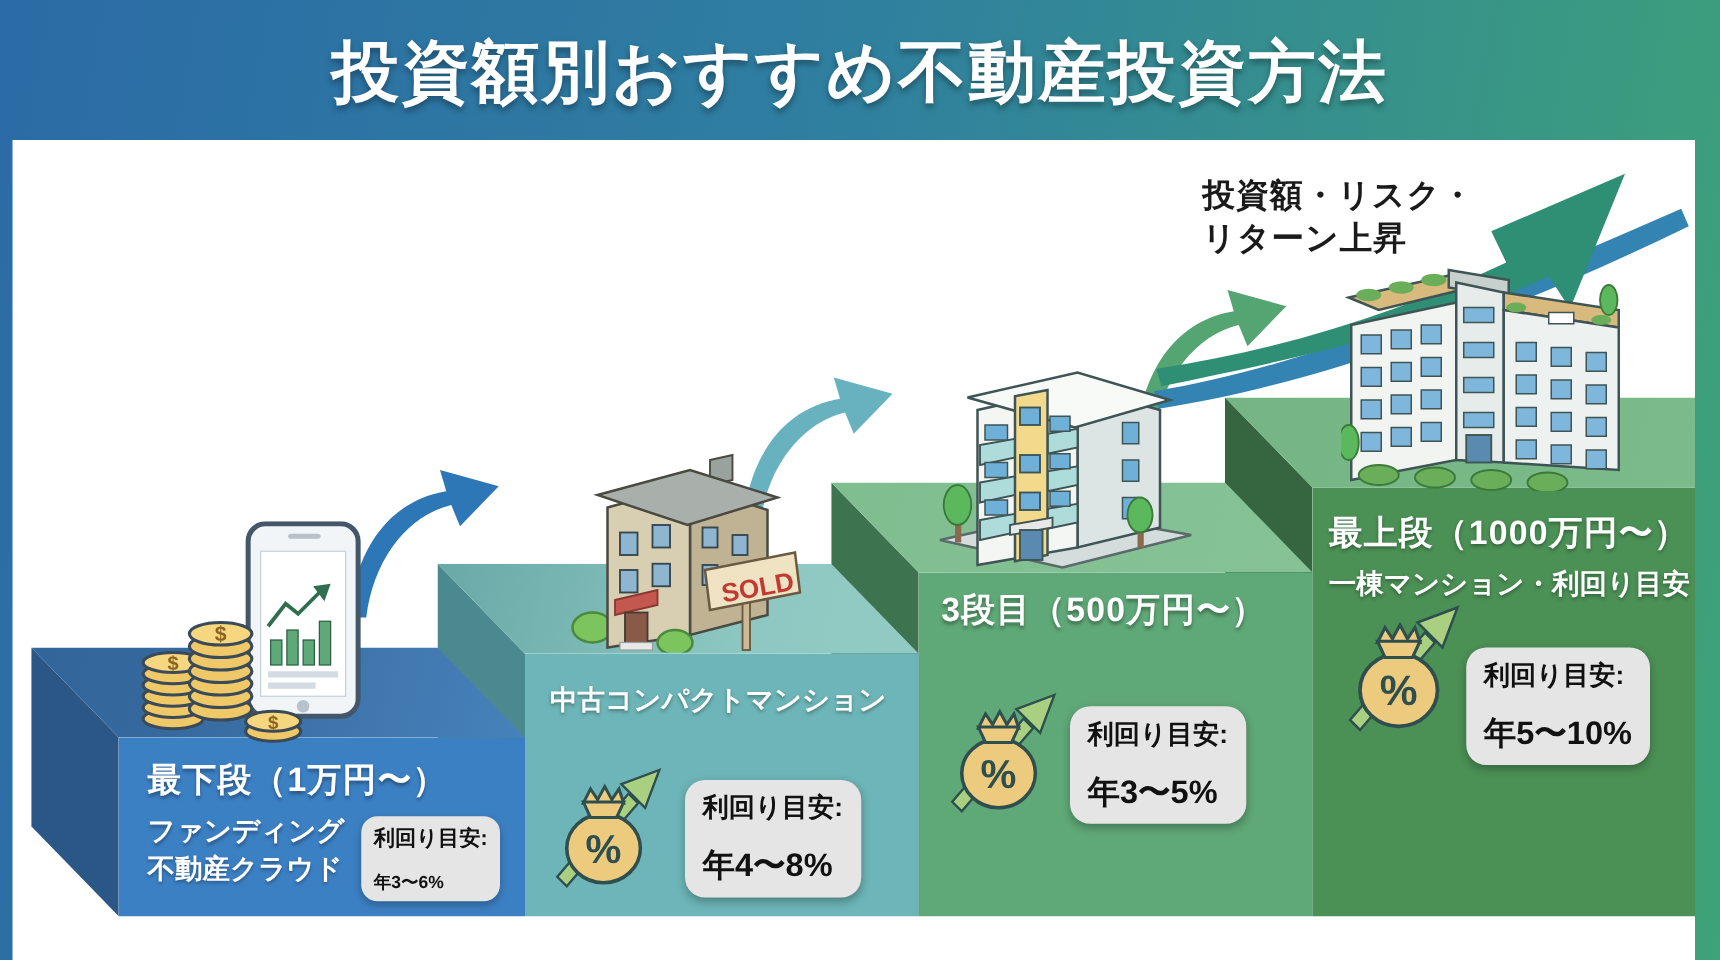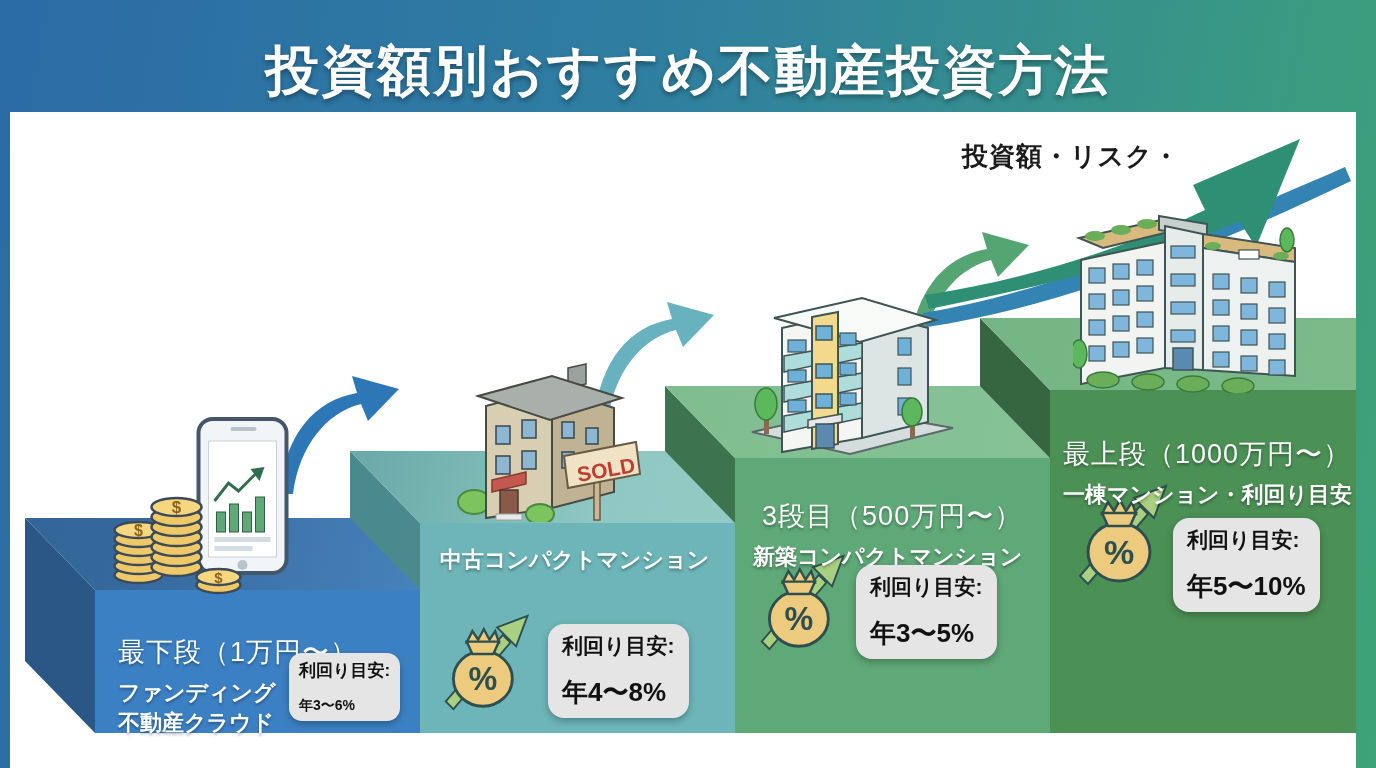--- a/index.html
+++ b/index.html
@@ -1,21 +1,21 @@
 <!DOCTYPE html>
 <html><head>
 <meta charset="utf-8">
 <style>
   html,body{margin:0;padding:0;}
   body{
     width:1376px;height:768px;overflow:hidden;position:relative;
     background:linear-gradient(100deg,#2B6BA6 0%,#2F7FA0 45%,#3EA377 100%);
     font-family:"Liberation Sans","DejaVu Sans",sans-serif;
   }
-  .title-bar{position:absolute;left:0;top:13px;width:1376px;height:126px;}
+  .title-bar{position:absolute;left:0;top:0;width:1376px;height:126px;}
   .page-title{
     margin:0;position:absolute;left:0;top:22px;width:100%;text-align:center;
     font-size:54px;font-weight:800;color:#ffffff;letter-spacing:2px;
     text-shadow:0 3px 5px rgba(0,0,0,0.35);
   }
   .panel{
     position:absolute;left:10px;top:112px;width:1346px;height:768px;
     background:#ffffff;overflow:hidden;
   }
   .face{position:absolute;inset:0;}
@@ -28,21 +28,21 @@
   .s2-side{background:#4A8A8E;clip-path:polygon(340px 339px,410px 411px,410px 621px,340px 549px);}
   .s3-front{background:#5FA877;clip-path:polygon(725px 346px,1040px 346px,1040px 621px,725px 621px);}
   .s3-top{background:linear-gradient(103deg,#4A8A5E 0%,#4A8A5E 16%,#7FBD8F 45%,#8CC79B 100%);clip-path:polygon(655px 274px,970px 274px,1040px 346px,725px 346px);}
   .s3-side{background:#3E7350;clip-path:polygon(655px 274px,725px 346px,725px 621px,655px 549px);}
   .s4-front{background:#4B9055;clip-path:polygon(1040px 278px,1346px 278px,1346px 621px,1040px 621px);}
   .s4-top{background:linear-gradient(103deg,#3F7A4A 0%,#3F7A4A 16%,#6FB07E 45%,#7CBD8B 100%);clip-path:polygon(970px 206px,1346px 206px,1346px 278px,1040px 278px);}
   .s4-side{background:#35663F;clip-path:polygon(970px 206px,1040px 278px,1040px 621px,970px 549px);}
 
   .abs{position:absolute;}
   .step-label{position:absolute;color:#ffffff;text-shadow:0 2px 3px rgba(0,0,0,0.35);}
-  .step-title{font-size:27px;font-weight:400;letter-spacing:1px;margin-top:28px;}
+  .step-title{font-size:27px;font-weight:700;letter-spacing:1px;}
   .step-method{font-size:22px;font-weight:700;margin-top:8px;line-height:1.35;}
   .yield-badge{
     position:absolute;background:#e5e5e5;border-radius:16px;padding:8px 14px;
     color:#111111;box-shadow:0 3px 7px rgba(0,0,0,0.28);
   }
   .yield-badge .yl{font-size:21px;font-weight:800;}
   .yield-badge .yv{font-size:26px;font-weight:800;margin-top:15px;}
   .yield-badge.small{border-radius:13px;padding:6px 10px;}
   .yield-badge.small .yl{font-size:17px;}
   .yield-badge.small .yv{font-size:14px;}
@@ -86,20 +86,21 @@
     <path d="M10,122 C16,62 46,28 88,21 L83,4 L130,17 L99,49 L92,32 C58,40 30,74 24,122 Z" fill="#55A573"></path>
   </svg>
 
   <svg class="abs" style="left:905px;top:5px;" width="450" height="215" viewBox="0 0 450 215">
     <path d="M8,196 C120,178 260,125 430,50 L436,64 C275,142 130,192 12,210 Z" fill="#3484B3"></path>
     <path d="M10,178 C110,163 205,133 290,93 L278,68 L385,22 L341,130 L324,104 C235,146 120,170 14,192 Z" fill="#2E8F74"></path>
   </svg>
 
   <div class="annotation">
     <div>投資額・リスク・</div>
+    <div>リターン上昇</div>
   </div>
 
   <svg class="abs" style="left:100px;top:305px;" width="185" height="180" viewBox="0 0 180 180">
     <g>
       <rect x="86" y="2" width="88" height="154" rx="14" fill="#F2F5F7" stroke="#44566A" stroke-width="4"></rect>
       <rect x="118" y="10" width="26" height="4" rx="2" fill="#B8C2CC"></rect>
       <rect x="96" y="24" width="68" height="116" fill="#FFFFFF" stroke="#C8D2DA" stroke-width="1"></rect>
       <rect x="104" y="95" width="9" height="20" fill="#5FA877" stroke="#2F5F44" stroke-width="1"></rect>
       <rect x="117" y="87" width="9" height="28" fill="#5FA877" stroke="#2F5F44" stroke-width="1"></rect>
       <rect x="130" y="95" width="9" height="20" fill="#5FA877" stroke="#2F5F44" stroke-width="1"></rect>
@@ -285,21 +286,20 @@
   <div class="step-label" style="left:430px;top:425px;">
     <div class="step-method">中古コンパクトマンション</div>
   </div>
   <div class="yield-badge" style="left:538px;top:512px;">
     <div class="yl">利回り目安:</div>
     <div class="yv">年4〜8%</div>
   </div>
 
   <div class="step-label" style="left:743px;top:358px;text-align:right;">
     <div class="step-title">3段目（500万円〜）</div>
-    <div class="step-method">新築コンパクトマンション</div>
   </div>
   <div class="yield-badge" style="left:846px;top:453px;">
     <div class="yl">利回り目安:</div>
     <div class="yv">年3〜5%</div>
   </div>
 
   <div class="step-label" style="left:1053px;top:296px;">
     <div class="step-title">最上段（1000万円〜）</div>
     <div class="step-method">一棟マンション・利回り目安</div>
   </div>

